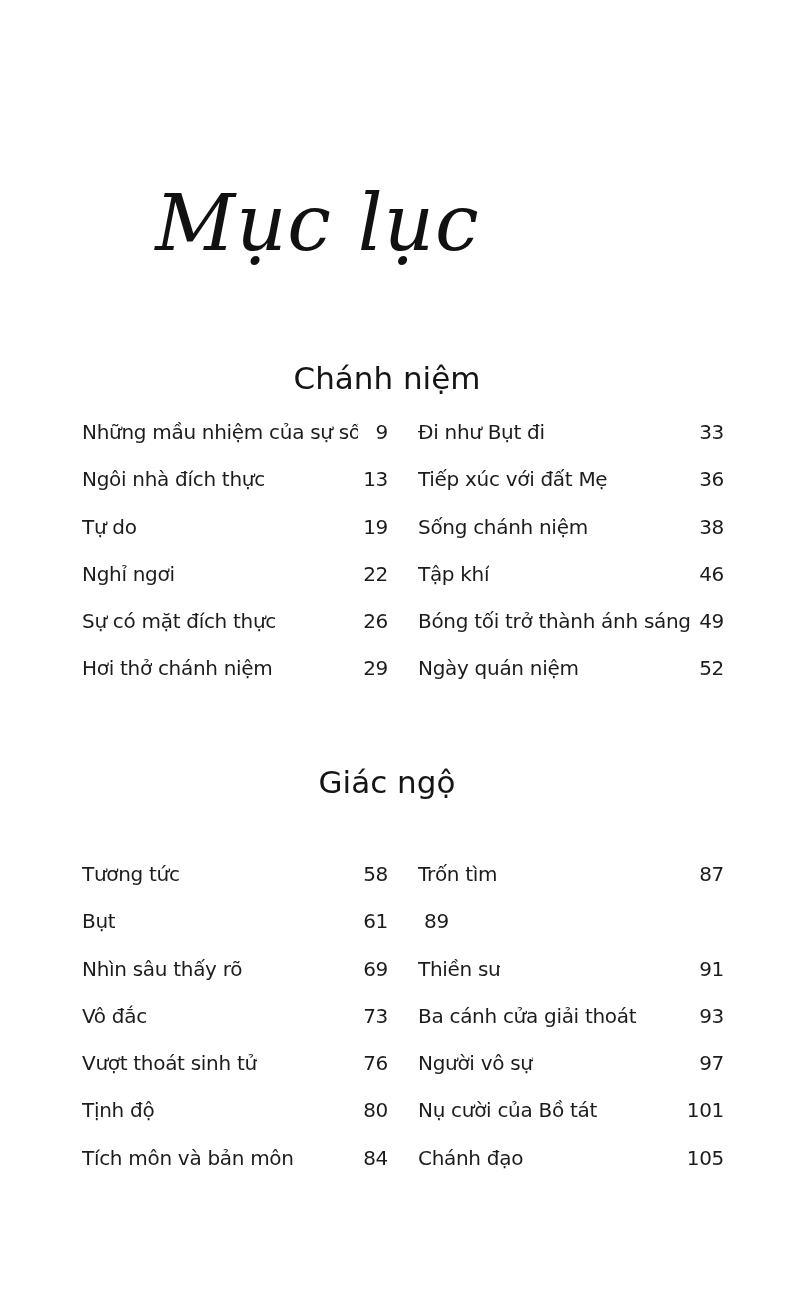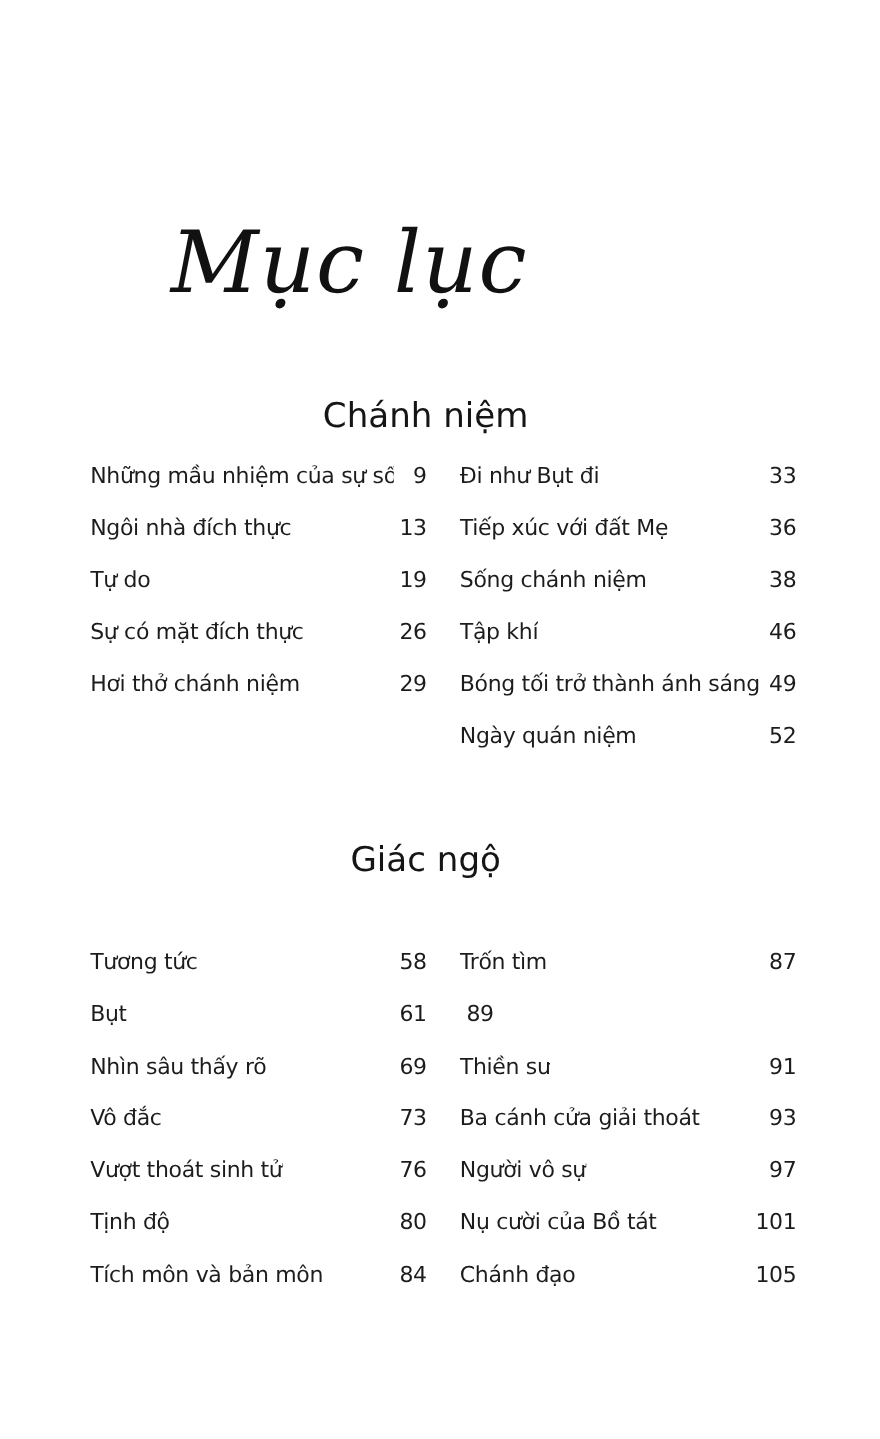--- a/index.html
+++ b/index.html
@@ -16,21 +16,21 @@
     }
     .page {
       position: relative;
       width: 800px;
       height: 1308px;
       background: #ffffff;
     }
     .title {
       position: absolute;
       left: 0;
-      top: 184px;
+      top: 168px;
       width: 635px;
       text-align: center;
       font-family: "DejaVu Serif", serif;
       font-style: italic;
       font-weight: normal;
       font-size: 78px;
       line-height: 110px;
       color: #111111;
       letter-spacing: 1px;
     }
@@ -96,20 +96,24 @@
       </div>
     <div class="entry">
         <span class="label">Ngôi nhà đích thực</span>
         <span class="page-no">13</span>
       </div>
     <div class="entry">
         <span class="label">Tự do</span>
         <span class="page-no">19</span>
       </div>
     <div class="entry">
+        <span class="label">Nghỉ ngơi</span>
+        <span class="page-no">22</span>
+      </div>
+    <div class="entry">
         <span class="label">Sự có mặt đích thực</span>
         <span class="page-no">26</span>
       </div>
     <div class="entry">
         <span class="label">Hơi thở chánh niệm</span>
         <span class="page-no">29</span>
       </div>
   </div>
 
   <div class="column col-right sec1-cols">

